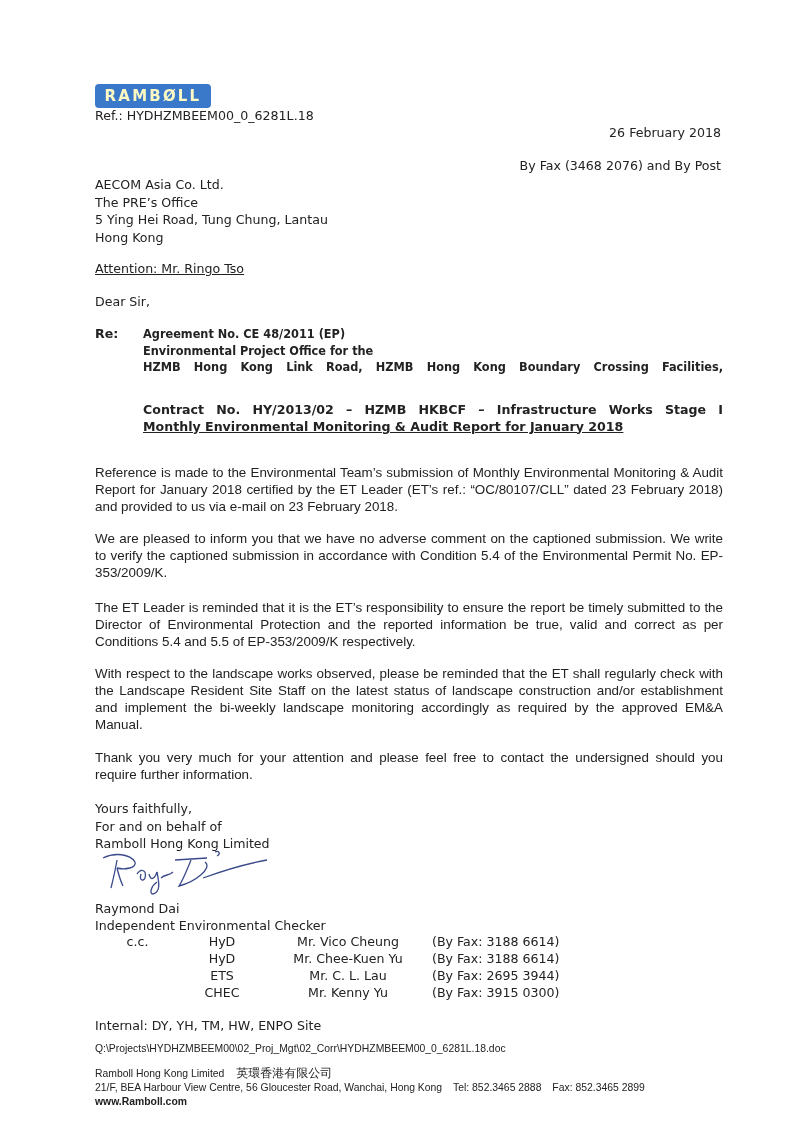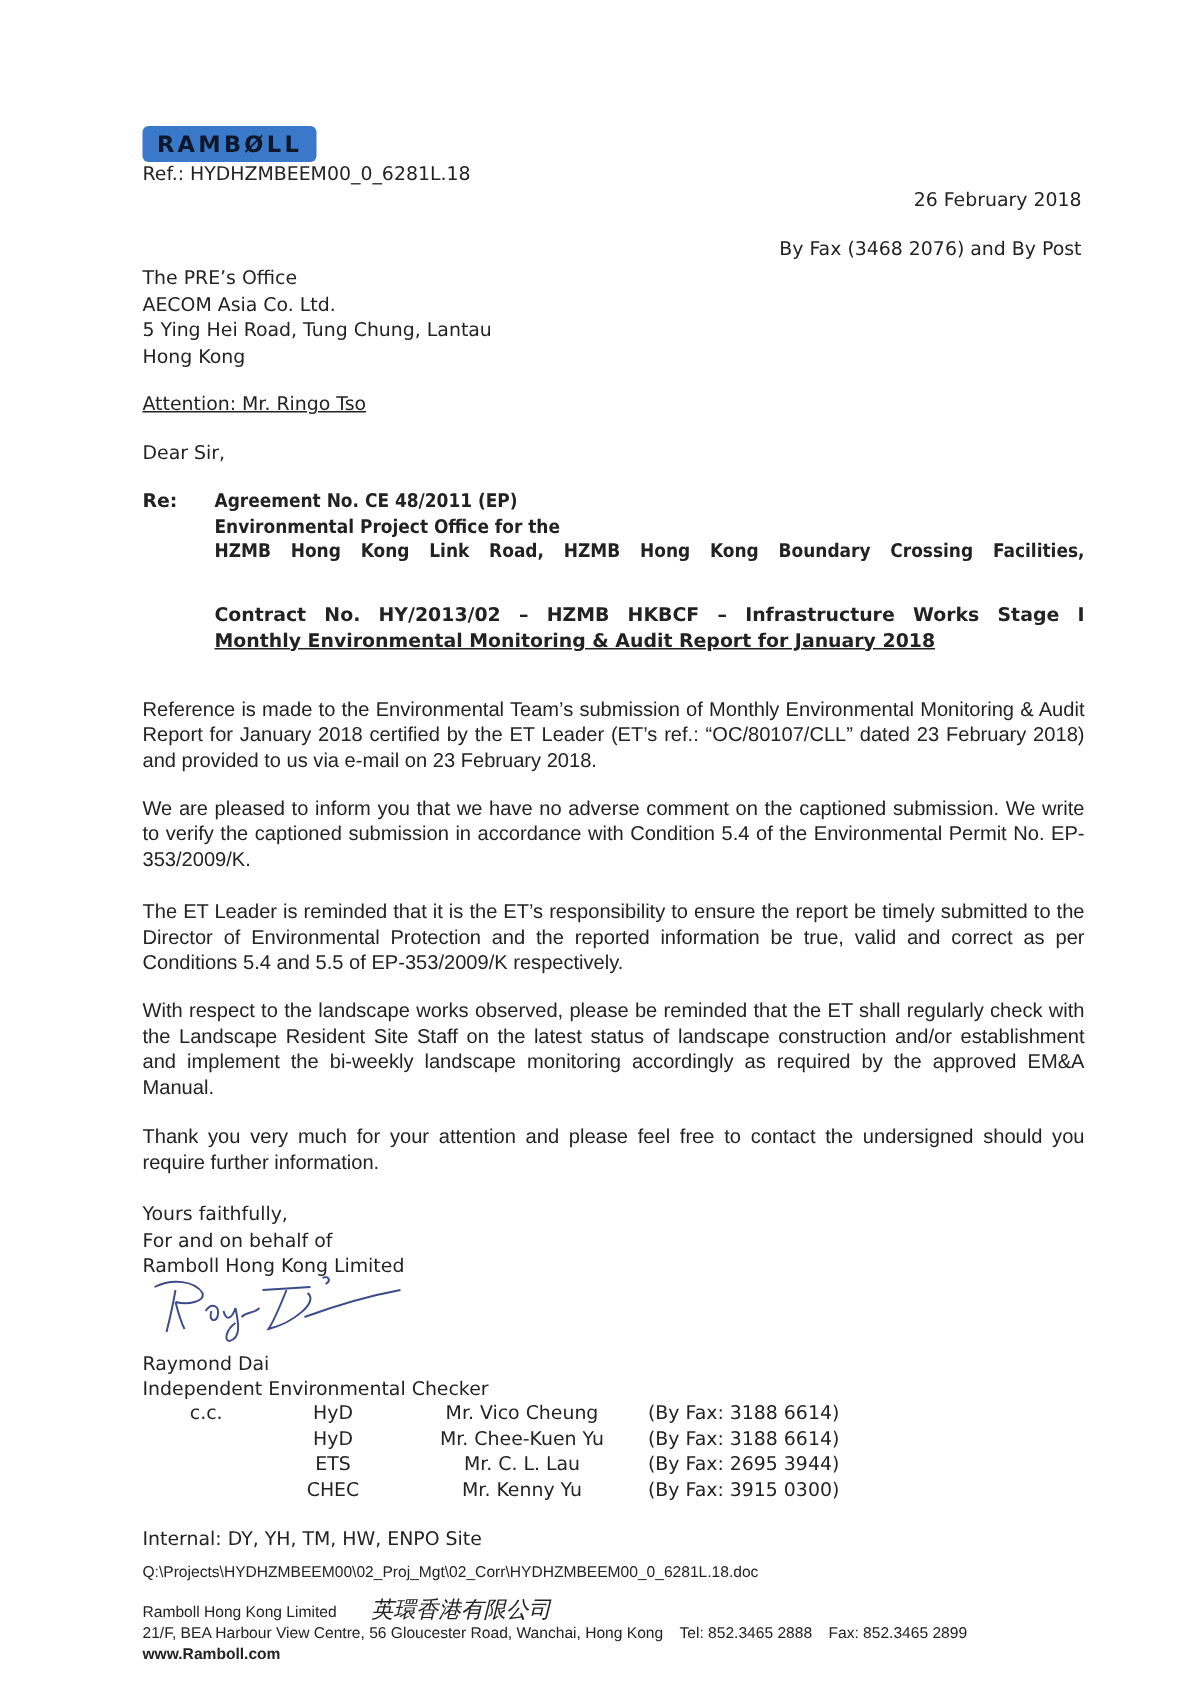--- a/index.html
+++ b/index.html
@@ -4,21 +4,21 @@
 <style>
   html, body { margin: 0; padding: 0; background: #ffffff; }
   body {
     width: 794px; height: 1122px; position: relative; overflow: hidden;
     font-family: "DejaVu Sans", sans-serif; color: #222; font-size: 12.6px;
   }
   .abs { position: absolute; }
   .logo {
     left: 95px; top: 84px; width: 116px; height: 24px;
     background: #3a78c9; border-radius: 4px;
-    color: #0f172a; font-family: "DejaVu Sans", sans-serif; font-weight: bold;
+    color: #fef9c3; font-family: "DejaVu Sans", sans-serif; font-weight: bold;
     font-size: 15px; letter-spacing: 2.2px; line-height: 24px; text-align: center;
   }
   .ref { left: 95px; top: 108px; font-size: 12.6px; }
   .date { right: 73px; top: 125px; }
   .fax { right: 73px; top: 158px; }
   .addr { left: 95px; top: 176px; line-height: 17.5px; }
   .attn { left: 95px; top: 261px; text-decoration: underline; }
   .dear { left: 95px; top: 294px; }
   .re-label { left: 95px; top: 326px; font-weight: bold; }
   .re-block {
@@ -40,33 +40,33 @@
   .p5 { top: 749px; }
   .closing { left: 95px; top: 800px; line-height: 17.5px; }
   .sig { left: 95px; top: 848px; width: 175px; height: 48px; }
   .signame { left: 95px; top: 900px; line-height: 17px; }
   .cc-table { left: 95px; top: 933px; line-height: 17px; border-collapse: collapse; }
   .cc-table td { padding: 0; vertical-align: top; text-align: center; }
   .internal { left: 95px; top: 1018px; }
   .path { left: 95px; top: 1043px; font-size: 10.4px; font-family: "Liberation Sans", sans-serif; }
   .footer { left: 95px; top: 1066px; font-size: 10.4px; line-height: 14px; font-family: "Liberation Sans", sans-serif; }
   .footer .web { font-weight: bold; }
-  .footer .chinese { font-family: "DejaVu Serif", serif; margin-left: 20px; font-size: 15px; font-style: italic; }
+  .footer .chinese { font-family: "DejaVu Serif", serif; margin-left: 9px; font-size: 12px; }
 </style>
 </head>
 <body>
 
 <div class="abs logo">RAMBØLL</div>
 <div class="abs ref">Ref.: HYDHZMBEEM00_0_6281L.18</div>
 <div class="abs date">26 February 2018</div>
 <div class="abs fax">By Fax (3468 2076) and By Post</div>
 
 <div class="abs addr">
+  <div>AECOM Asia Co. Ltd.</div>
   <div>The PRE’s Office</div>
-  <div>AECOM Asia Co. Ltd.</div>
   <div>5 Ying Hei Road, Tung Chung, Lantau</div>
   <div>Hong Kong</div>
 </div>
 <div class="abs attn">Attention: Mr. Ringo Tso</div>
 <div class="abs dear">Dear Sir,</div>
 
 <div class="abs re-label">Re:</div>
 <div class="abs re-block">
   <div>Agreement No. CE 48/2011 (EP)</div>
   <div>Environmental Project Office for the</div>

